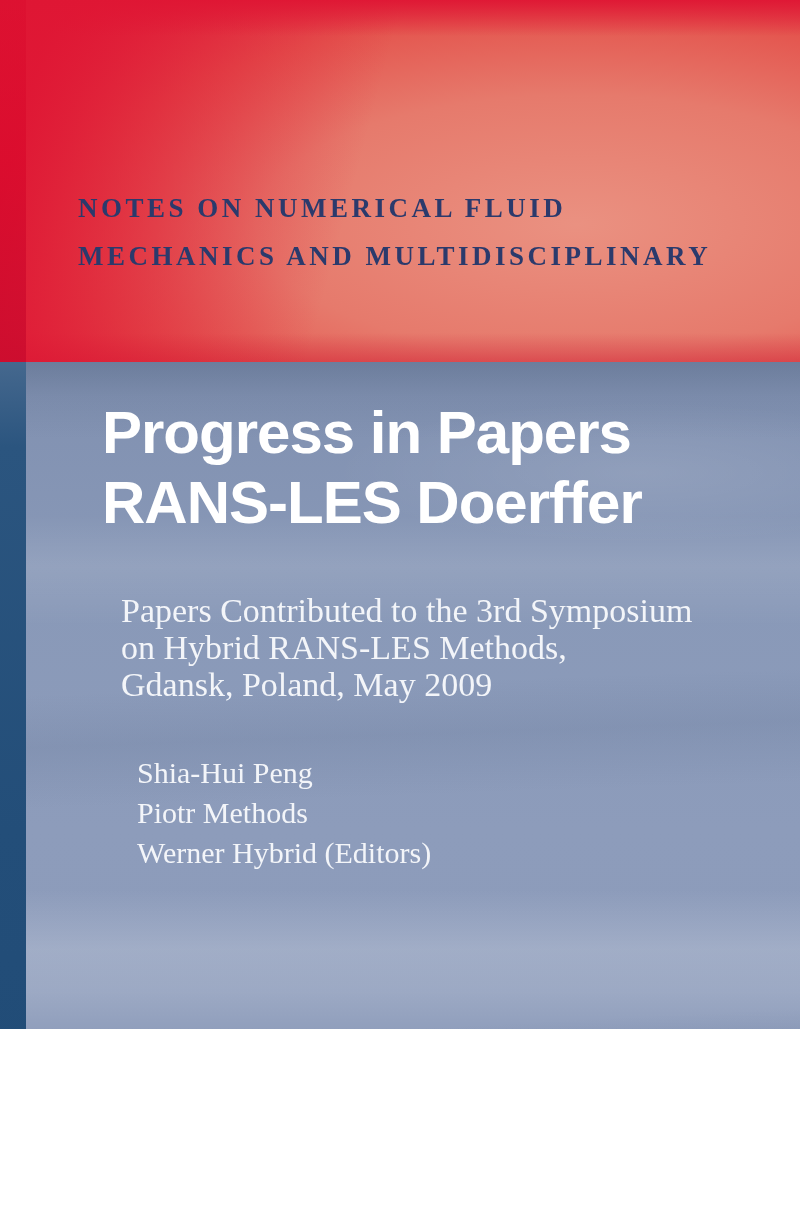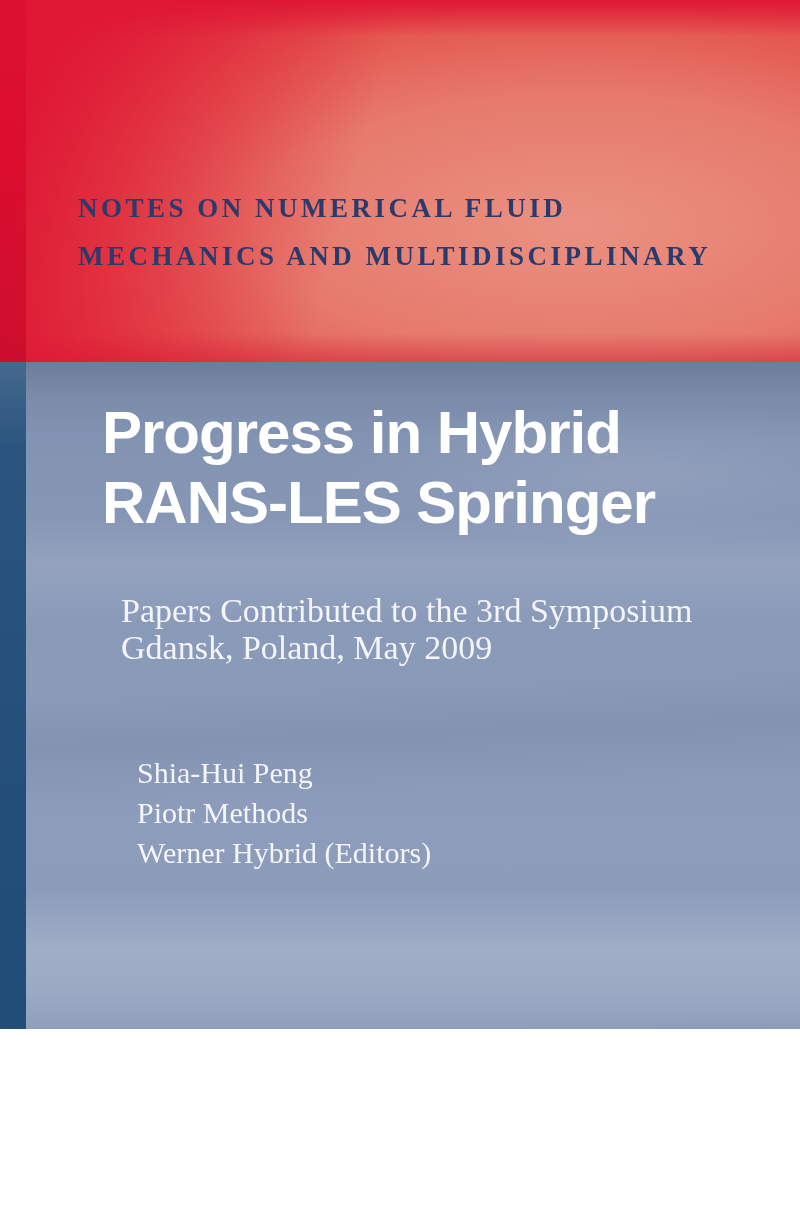--- a/index.html
+++ b/index.html
@@ -141,26 +141,27 @@
   <div class="blue-block"></div>
   <div class="spine-red"></div>
   <div class="spine-blue"></div>
 
   <div class="series">
     <div>NOTES ON NUMERICAL FLUID</div>
     <div>MECHANICS AND MULTIDISCIPLINARY</div>
   </div>
 
   <h1 class="title">
-    <div>Progress in Hybrid</div>
-    <div>RANS-LES Springer</div>
+    <div>Progress in Papers</div>
+    <div>RANS-LES Doerffer</div>
   </h1>
 
   <div class="subtitle">
     <div>Papers Contributed to the 3rd Symposium</div>
+    <div>on Hybrid RANS-LES Methods,</div>
     <div>Gdansk, Poland, May 2009</div>
   </div>
 
   <div class="editors">
     <div>Shia-Hui Peng</div>
     <div>Piotr Methods</div>
     <div>Werner Hybrid (Editors)</div>
   </div>
 
   <div class="publisher">

